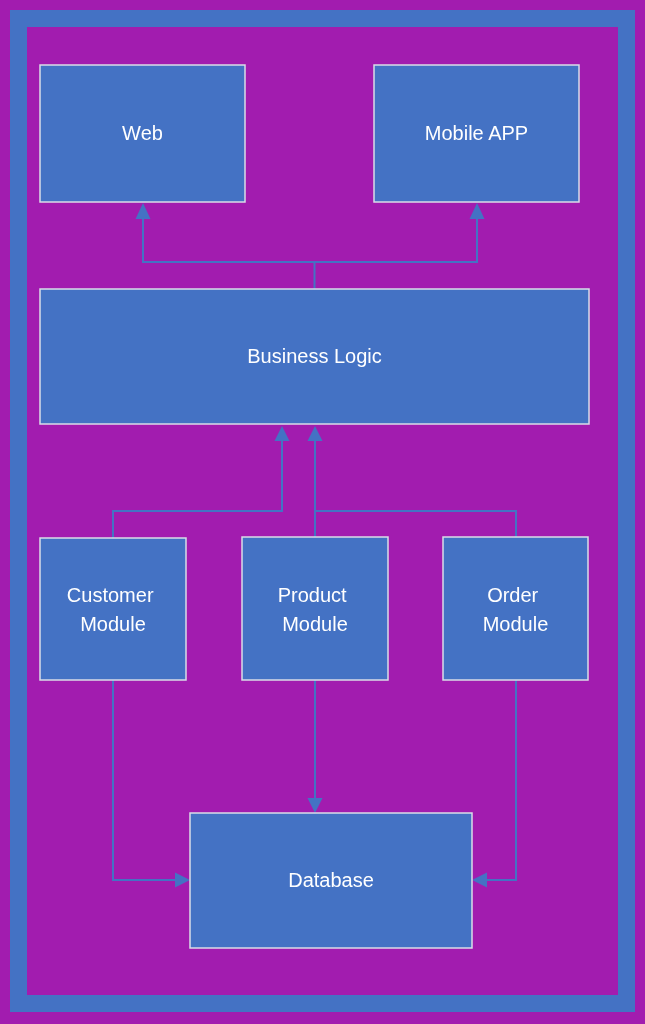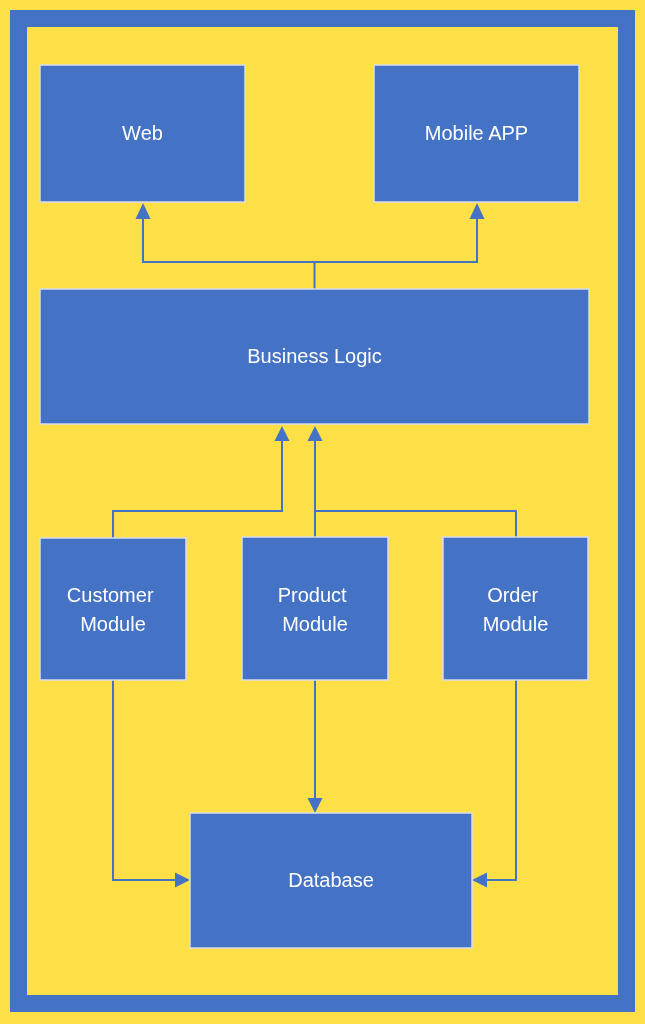--- a/index.html
+++ b/index.html
@@ -7,21 +7,21 @@
     padding: 0;
     background: #ffffff;
     width: 645px;
     height: 1024px;
     overflow: hidden;
   }
   .stage {
     position: relative;
     width: 645px;
     height: 1024px;
-    background: #fde047;
+    background: #a21caf;
   }
   svg text {
     font-family: "Liberation Sans", sans-serif;
     font-size: 20px;
     fill: #ffffff;
     text-anchor: middle;
   }
   .frame {
     fill: none;
     stroke: #4472C4;

